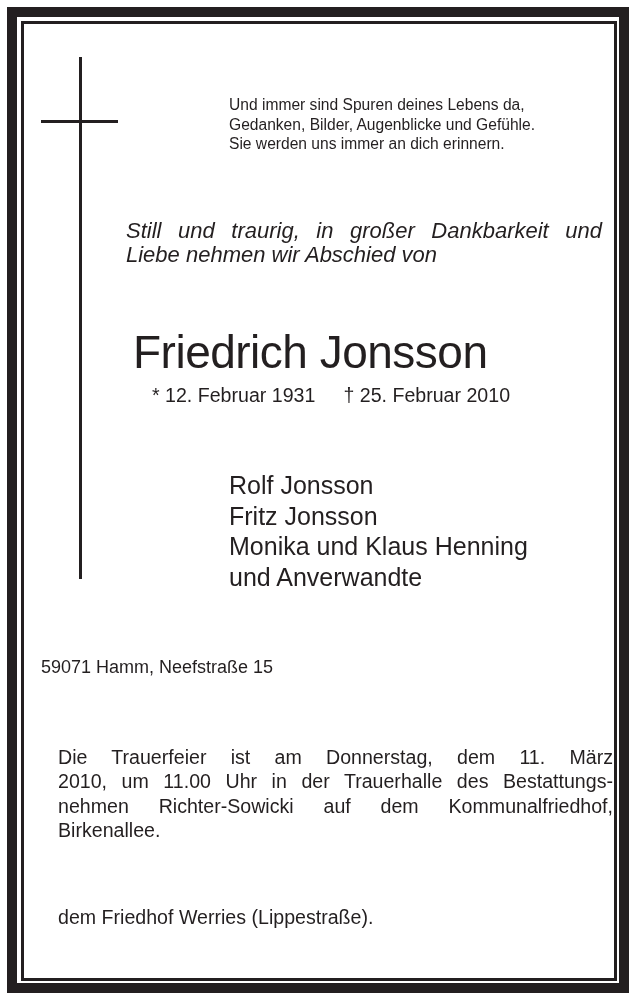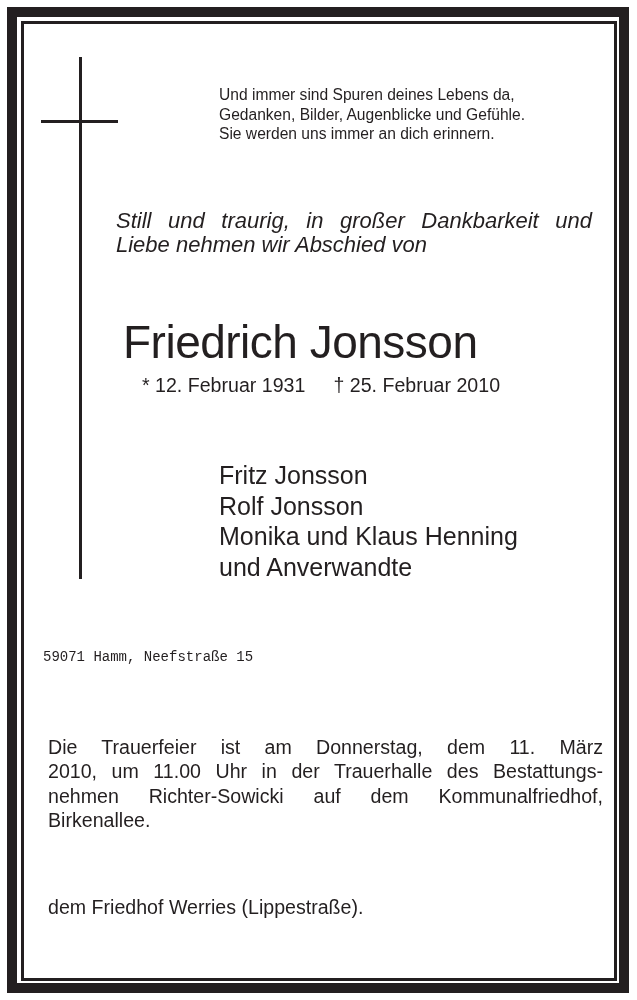--- a/index.html
+++ b/index.html
@@ -4,30 +4,30 @@
 <style>
   html, body { margin: 0; padding: 0; background: #ffffff; }
   body { width: 637px; height: 1000px; position: relative; overflow: hidden;
          font-family: "Liberation Sans", "DejaVu Sans", sans-serif; color: #231f20; }
   .outer-frame { position: absolute; left: 7px; top: 7px; width: 602px; height: 966px;
                  border: 10px solid #231f20; background: #fff; }
   .inner-frame { position: absolute; left: 20px; top: 20px; width: 590px; height: 954px;
                  border: 3px solid #231f20; box-sizing: border-box; width: 596px; height: 960px; left: 21px; top: 21px;}
   .cross-v { position: absolute; left: 79px; top: 57px; width: 3px; height: 522px; background: #231f20; }
   .cross-h { position: absolute; left: 41px; top: 120px; width: 77px; height: 3px; background: #231f20; }
-  .abs { position: absolute; margin: 6px; }
+  .abs { position: absolute; margin: 16px; }
   .motto { left: 213px; top: 79px; font-size: 15.6px; line-height: 19.5px; }
   .intro { left: 110px; top: 203px; width: 476px; font-size: 22px; line-height: 24px; text-align: justify; text-align-last: left; font-style: italic; }
   .intro .l1 { display: block; text-align: justify; text-align-last: justify; }
   .name { left: 117px; top: 310px; font-size: 46px; line-height: 52px; letter-spacing: -0.5px; }
   .dates { left: 136px; top: 367px; font-size: 19.6px; line-height: 24px; white-space: pre; }
   .dates .death { margin-left: 28px; }
   .family { left: 213px; top: 454px; font-size: 25px; line-height: 30.5px; }
   .family div { white-space: nowrap; }
-  .address { left: 37px; top: 639px; font-size: 14px; line-height: 24px; font-family: Liberation Mono, monospace; }
+  .address { left: 25px; top: 639px; font-size: 18px; line-height: 24px; }
   .ceremony { left: 42px; top: 729px; width: 555px; font-size: 19.6px; line-height: 24.4px; }
   .ceremony span, .burial span { display: block; text-align: justify; text-align-last: justify; }
   .ceremony span.last, .burial span.last { text-align-last: left; }
   .burial { left: 42px; top: 889px; width: 555px; font-size: 19.6px; line-height: 24.4px; }
 </style>
 </head>
 <body>
 
 <div class="outer-frame"></div>
 <div class="inner-frame"></div>
@@ -46,22 +46,22 @@
 <div class="abs intro">
   <span class="l1">Still und traurig, in großer Dankbarkeit und</span>
   <span>Liebe nehmen wir Abschied von</span>
 </div>
 
 <div class="abs name">Friedrich Jonsson</div>
 
 <div class="abs dates"><span>* 12. Februar 1931</span><span class="death">† 25. Februar 2010</span></div>
 
 <div class="abs family">
+  <div>Rolf Jonsson</div>
   <div>Fritz Jonsson</div>
-  <div>Rolf Jonsson</div>
   <div>Monika und Klaus Henning</div>
   <div>und Anverwandte</div>
 </div>
 
 <div class="abs address">59071 Hamm, Neefstraße 15</div>
 
 <div class="abs ceremony">
   <span>Die Trauerfeier ist am Donnerstag, dem 11. März</span>
   <span>2010, um 11.00 Uhr in der Trauerhalle des Bestattungs-</span>
   <span>nehmen Richter-Sowicki auf dem Kommunalfriedhof,</span>

